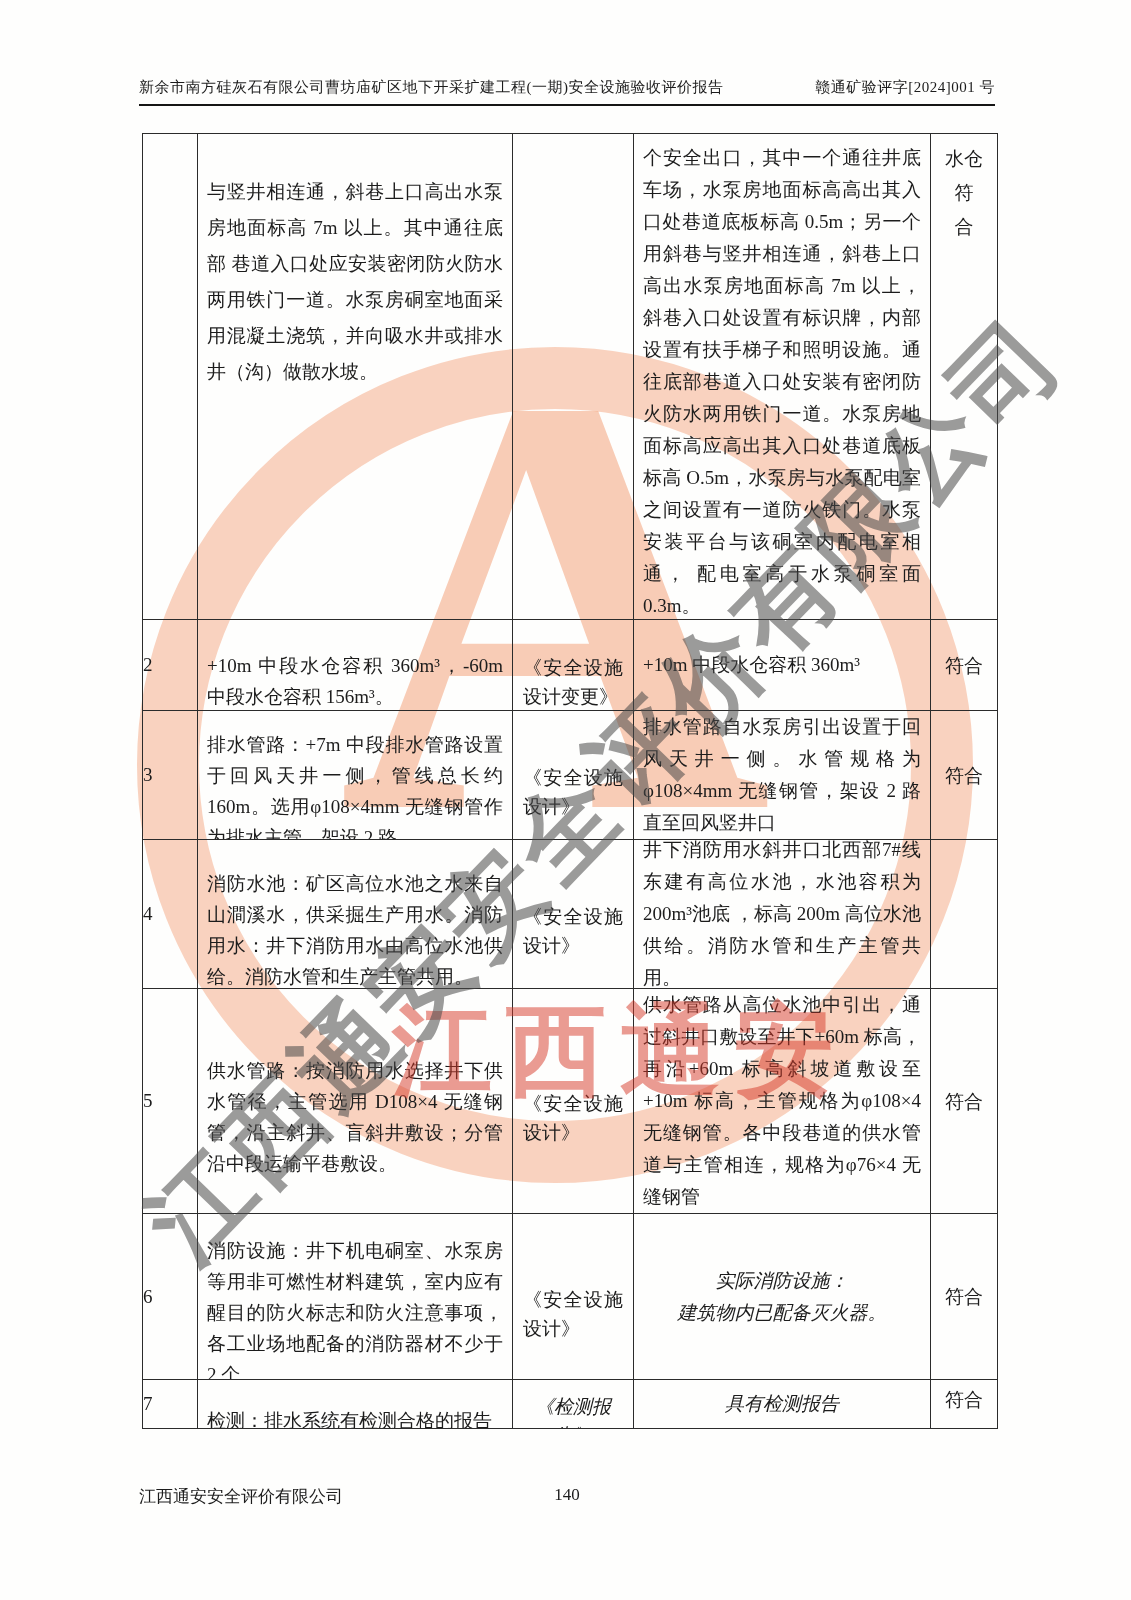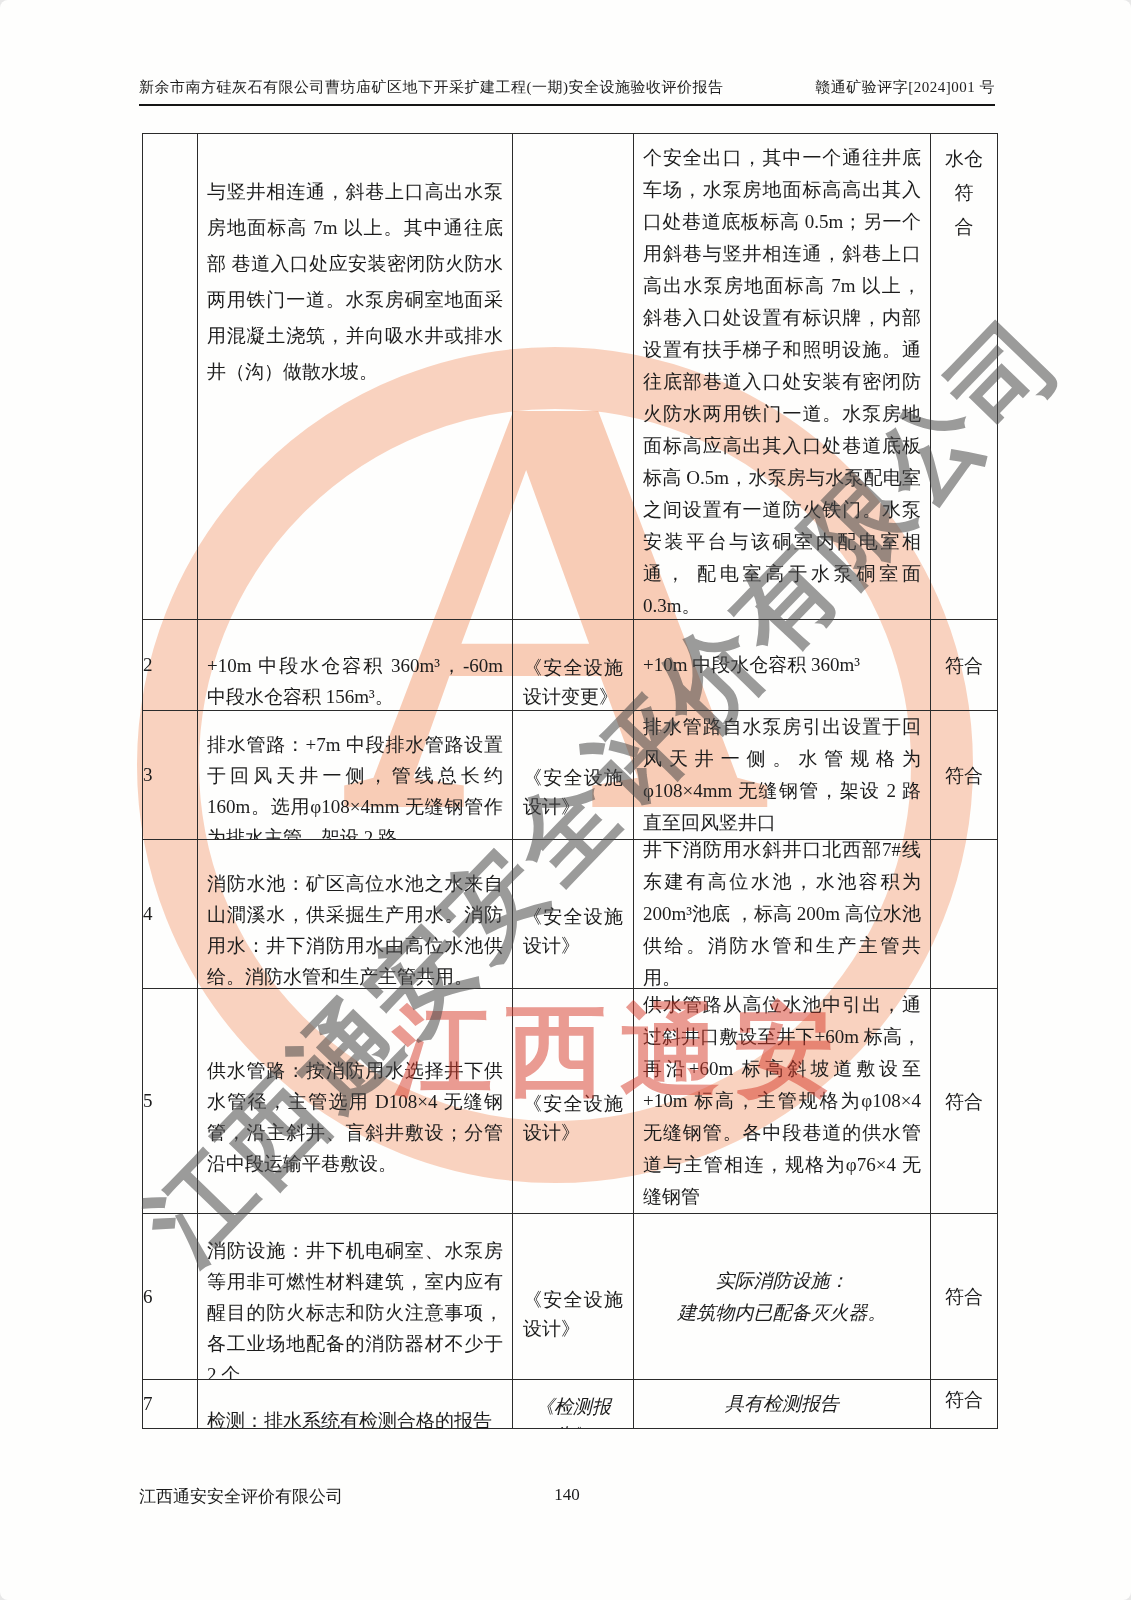--- a/index.html
+++ b/index.html
@@ -1,19 +1,19 @@
 <!DOCTYPE html>
 <html><head>
 <meta charset="utf-8">
 <style>
   html,body{margin:0;padding:0;background:#e8e8e8;}
   .page{
     position:relative;width:1131px;height:1600px;background:#fefefd;
     overflow:hidden;margin:0 auto;
-    font-family:"Liberation Serif","DejaVu Serif",serif;color:#1c1c1c;border-radius:8px;
+    font-family:"Liberation Serif","DejaVu Serif",serif;color:#1c1c1c;
   }
   
   .header{
     position:absolute;left:139px;top:78px;width:856px;
     display:flex;justify-content:space-between;align-items:flex-end;
     font-size:15px;letter-spacing:.5px;
     border-bottom:2.5px solid #151515;padding-bottom:7px;z-index:2;
   }
   
   .tbl{

